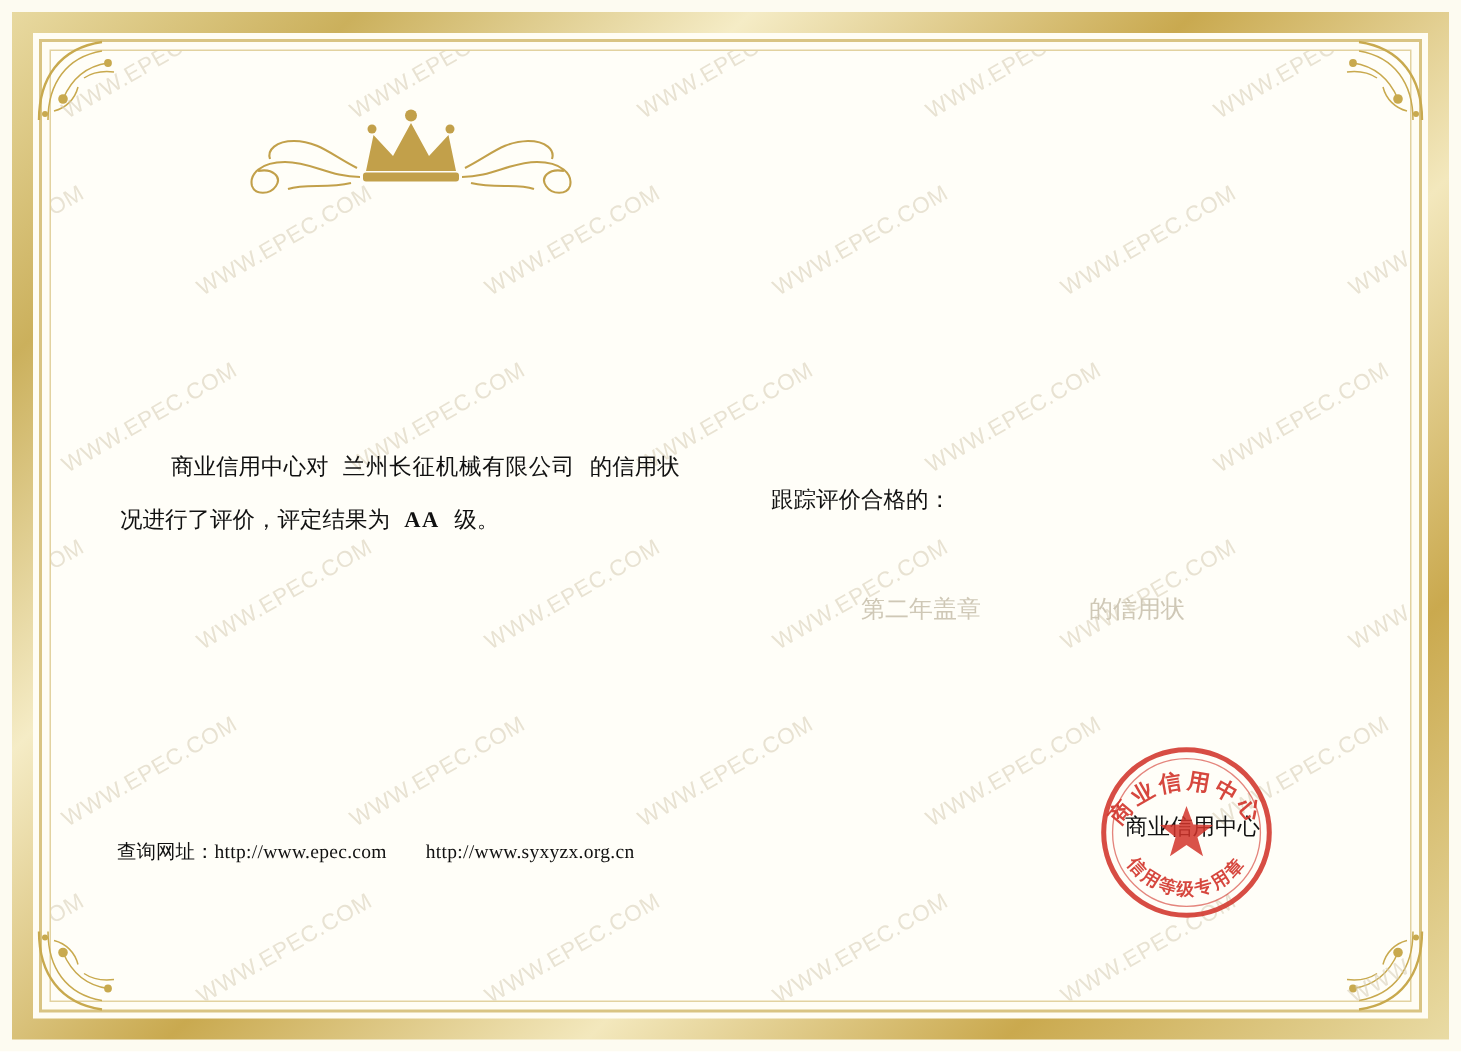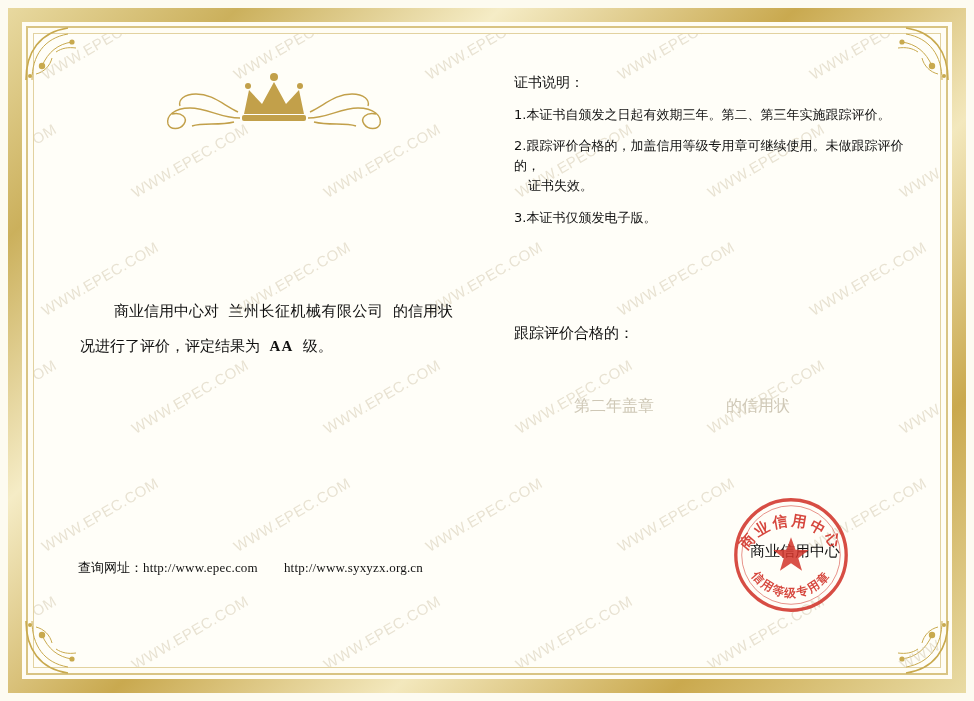--- a/index.html
+++ b/index.html
@@ -352,34 +352,20 @@
         <path d="M104 44 C88 36 78 26 62 26 C50 26 44 32 46 38"></path>
         <path d="M100 54 C84 58 70 54 58 58"></path>
 
         <path d="M174 50 C194 50 206 40 224 40 C240 40 248 48 246 56 C244 62 234 62 230 56 C226 50 232 44 242 46"></path>
         <path d="M176 44 C192 36 202 26 218 26 C230 26 236 32 234 38"></path>
         <path d="M180 54 C196 58 210 54 222 58"></path>
       </svg>
     </div>
 
 
-    <div class="notes">
-      <div class="notes-title">证书说明：</div>
-
-      <div class="note-item">
-        <span>1.本证书自颁发之日起有效期三年。第二、第三年实施跟踪评价。</span>
-      </div>
-      <div class="note-item">
-        <span>2.跟踪评价合格的，加盖信用等级专用章可继续使用。未做跟踪评价的，</span>
-        <span class="cont">证书失效。</span>
-      </div>
-      <div class="note-item">
-        <span>3.本证书仅颁发电子版。</span>
-      </div>
-    </div>
 
     <div class="statement">
       <div class="indent">
         <span>商业信用中心对</span>
         &nbsp;<span class="company">兰州长征机械有限公司</span>&nbsp;
         <span>的信用状</span>
       </div>
       <div>
         <span>况进行了评价，评定结果为</span>
         &nbsp;<span class="grade">AA</span>&nbsp;

